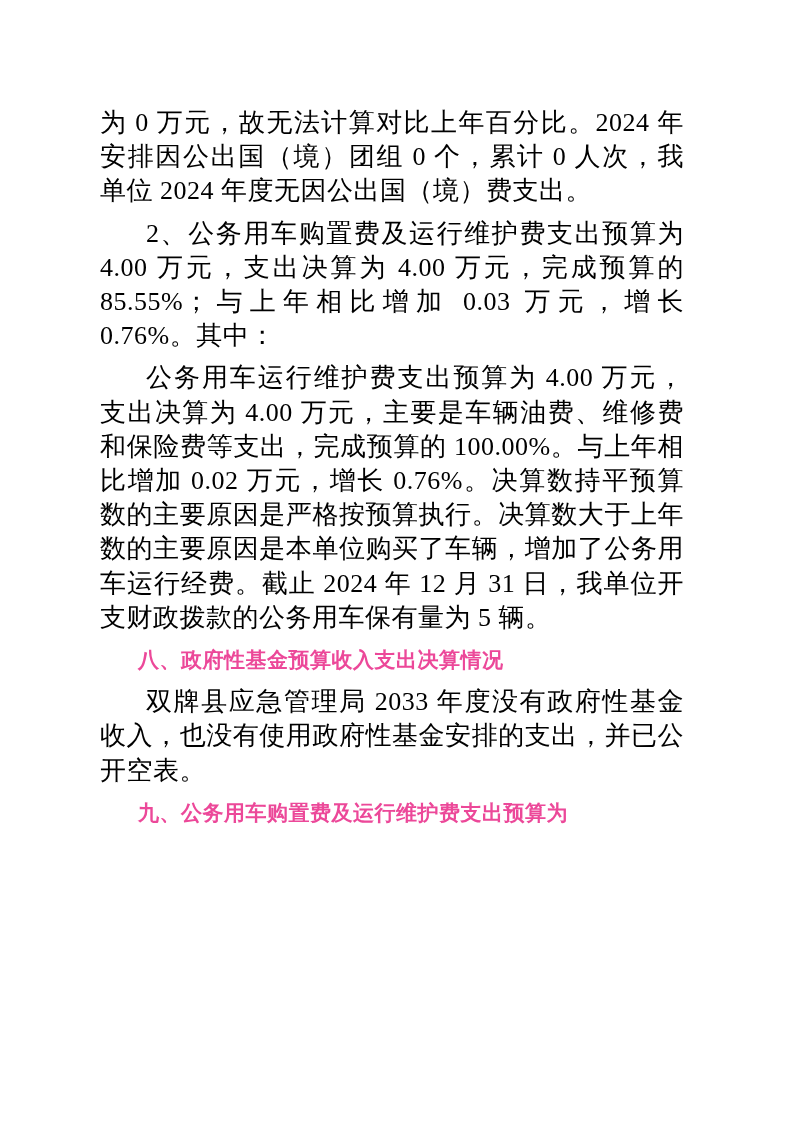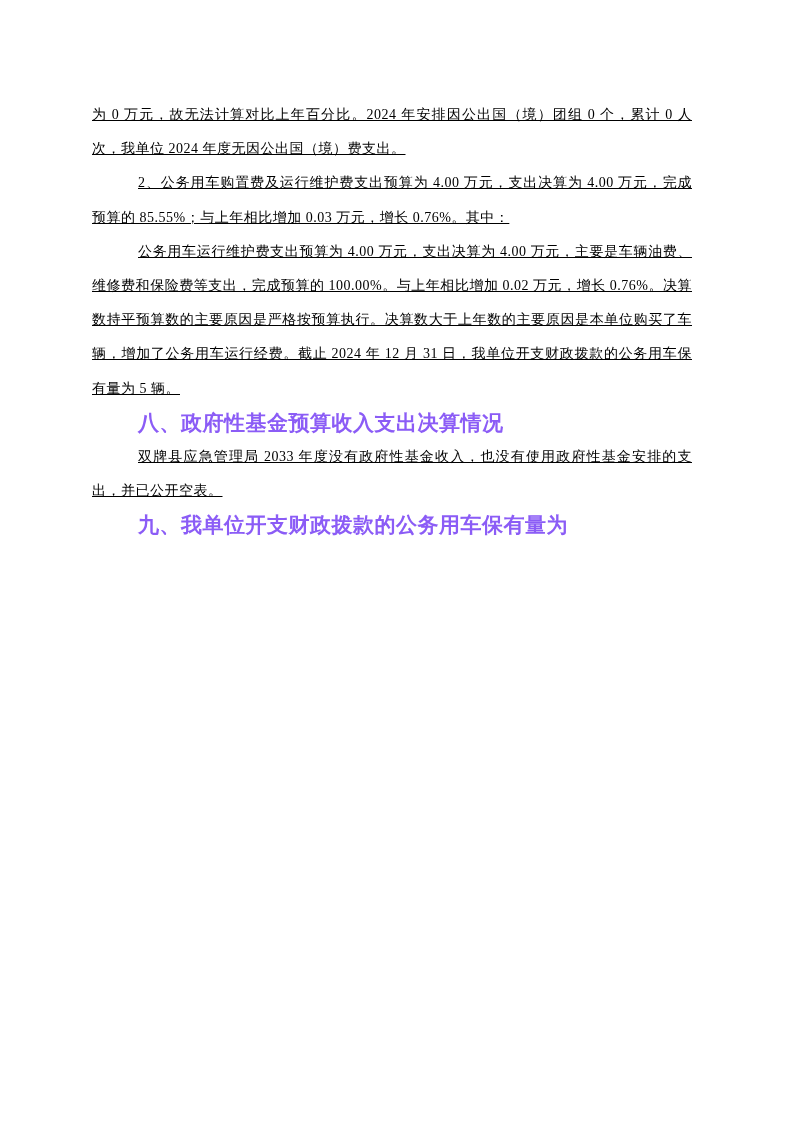--- a/index.html
+++ b/index.html
@@ -22,61 +22,60 @@
     background: #ffffff;
   }
   .content {
     position: absolute;
     left: 92px;
     top: 98px;
     width: 600px;
     color: #000000;
   }
   .para {
-    margin: 0;
+    margin: 8px;
     padding: 0;
     font-family: "Liberation Serif", "DejaVu Serif", serif;
-    font-size: 14px;
+    font-size: 26px;
     line-height: 34.2px;
     text-align: justify;
     text-justify: inter-character;
     letter-spacing: 0.5px;
     color: #000000;
-    text-decoration: underline;
   }
   .para.indent {
     text-indent: 46px;
   }
   .heading {
     margin: 0;
     padding: 0;
     font-family: "Liberation Sans", "DejaVu Sans", sans-serif;
     font-weight: bold;
     font-size: 21px;
     line-height: 34.2px;
     text-indent: 46px;
     text-align: left;
     letter-spacing: 0.5px;
-    color: #8b5cf6;
+    color: #ec4899;
   }
 </style>
 </head>
 <body>
 
 <div class="page">
   <div class="content">
 
     <p class="para">为 0 万元，故无法计算对比上年百分比。2024 年安排因公出国（境）团组 0 个，累计 0 人次，我单位 2024 年度无因公出国（境）费支出。</p>
 
     <p class="para indent">2、公务用车购置费及运行维护费支出预算为 4.00 万元，支出决算为 4.00 万元，完成预算的 85.55%；与上年相比增加 0.03 万元，增长 0.76%。其中：</p>
 
 
     <p class="para indent">公务用车运行维护费支出预算为 4.00 万元，支出决算为 4.00 万元，主要是车辆油费、维修费和保险费等支出，完成预算的 100.00%。与上年相比增加 0.02 万元，增长 0.76%。决算数持平预算数的主要原因是严格按预算执行。决算数大于上年数的主要原因是本单位购买了车辆，增加了公务用车运行经费。截止 2024 年 12 月 31 日，我单位开支财政拨款的公务用车保有量为 5 辆。</p>
 
 
     <h2 class="heading">八、政府性基金预算收入支出决算情况</h2>
 
     <p class="para indent">双牌县应急管理局 2033 年度没有政府性基金收入，也没有使用政府性基金安排的支出，并已公开空表。</p>
 
-    <h2 class="heading">九、我单位开支财政拨款的公务用车保有量为</h2>
+    <h2 class="heading">九、公务用车购置费及运行维护费支出预算为</h2>
 
   </div>
 </div>
 
 </body></html>

